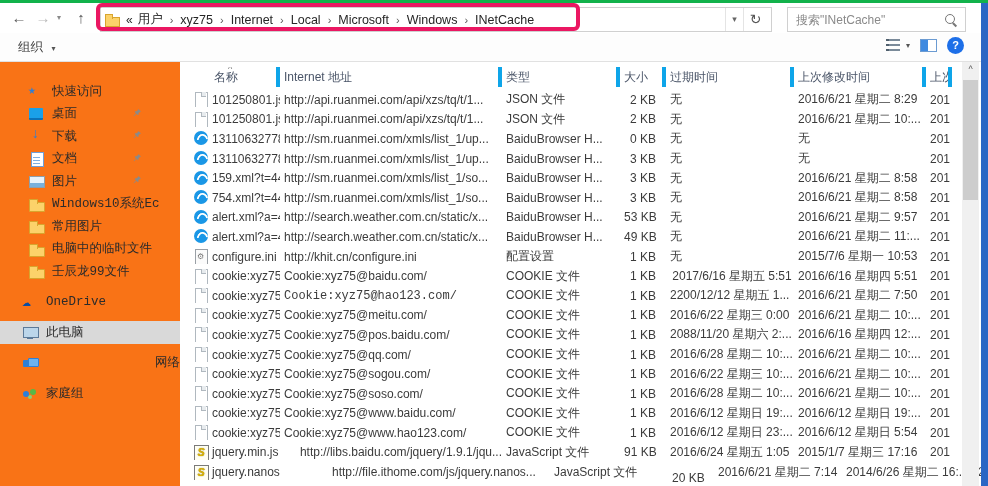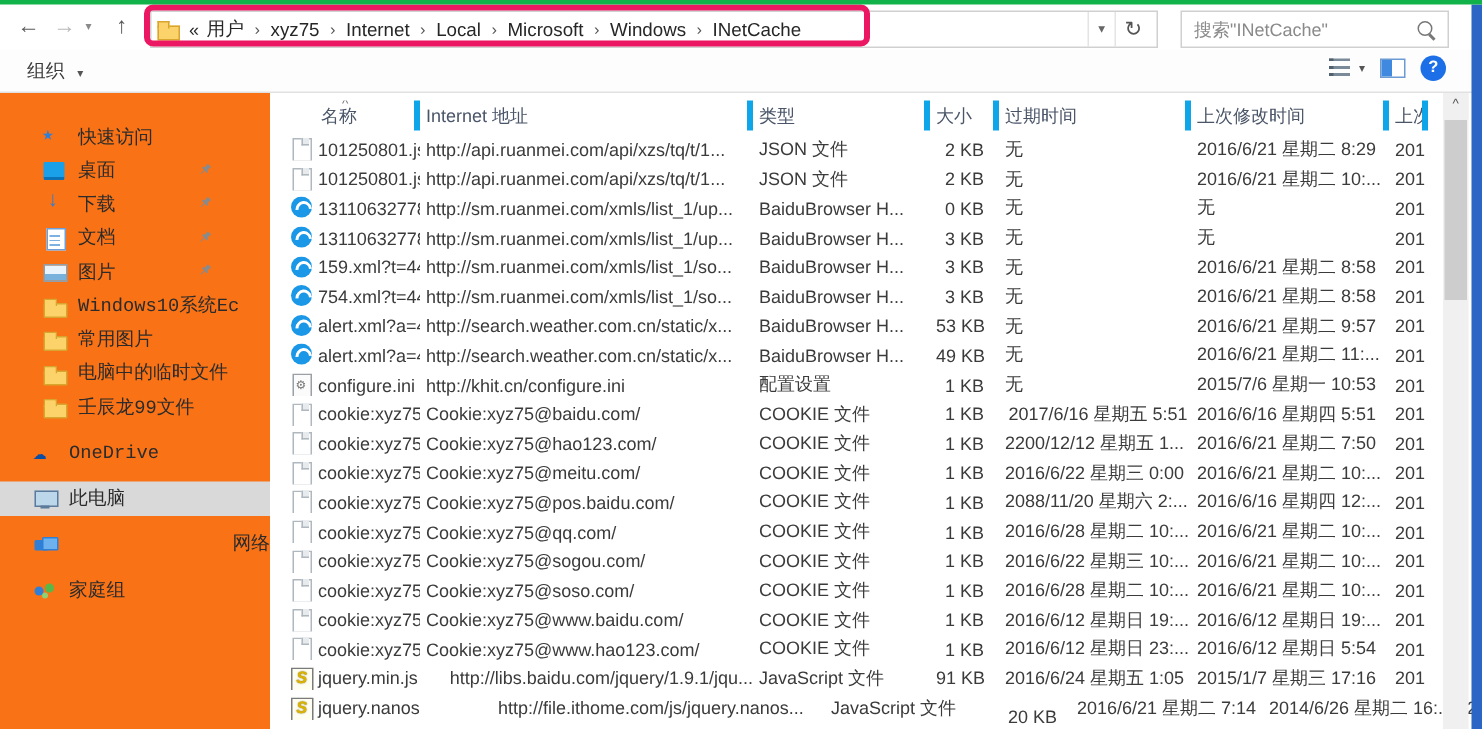--- a/index.html
+++ b/index.html
@@ -357,21 +357,21 @@
           <div class="cell c-size" style="width: 46px;">1 KB</div>
           <div class="cell" style="width: 128px; text-align: center;">2017/6/16 星期五 5:51</div>
           <div class="cell" style="width: 132px;">2016/6/16 星期四 5:51</div>
           <div class="cell" style="width: 26px;">201</div>
         </div>
         <div class="frow">
           <div class="cell c-name" style="width: 100px;">
             <span class="fi fi-doc"></span>
             <span>cookie:xyz75@...</span>
           </div>
-          <div class="cell" style="width: 222px;">Cookie:xyz75@hao123.com/</div>
+          <div class="cell" style="width: 222px; font-family: Liberation Mono, monospace;">Cookie:xyz75@hao123.com/</div>
           <div class="cell" style="width: 118px;">COOKIE 文件</div>
           <div class="cell c-size" style="width: 46px;">1 KB</div>
           <div class="cell" style="width: 128px;">2200/12/12 星期五 1...</div>
           <div class="cell" style="width: 132px;">2016/6/21 星期二 7:50</div>
           <div class="cell" style="width: 26px;">201</div>
         </div>
         <div class="frow">
           <div class="cell c-name" style="width: 100px;">
             <span class="fi fi-doc"></span>
             <span>cookie:xyz75@...</span>

